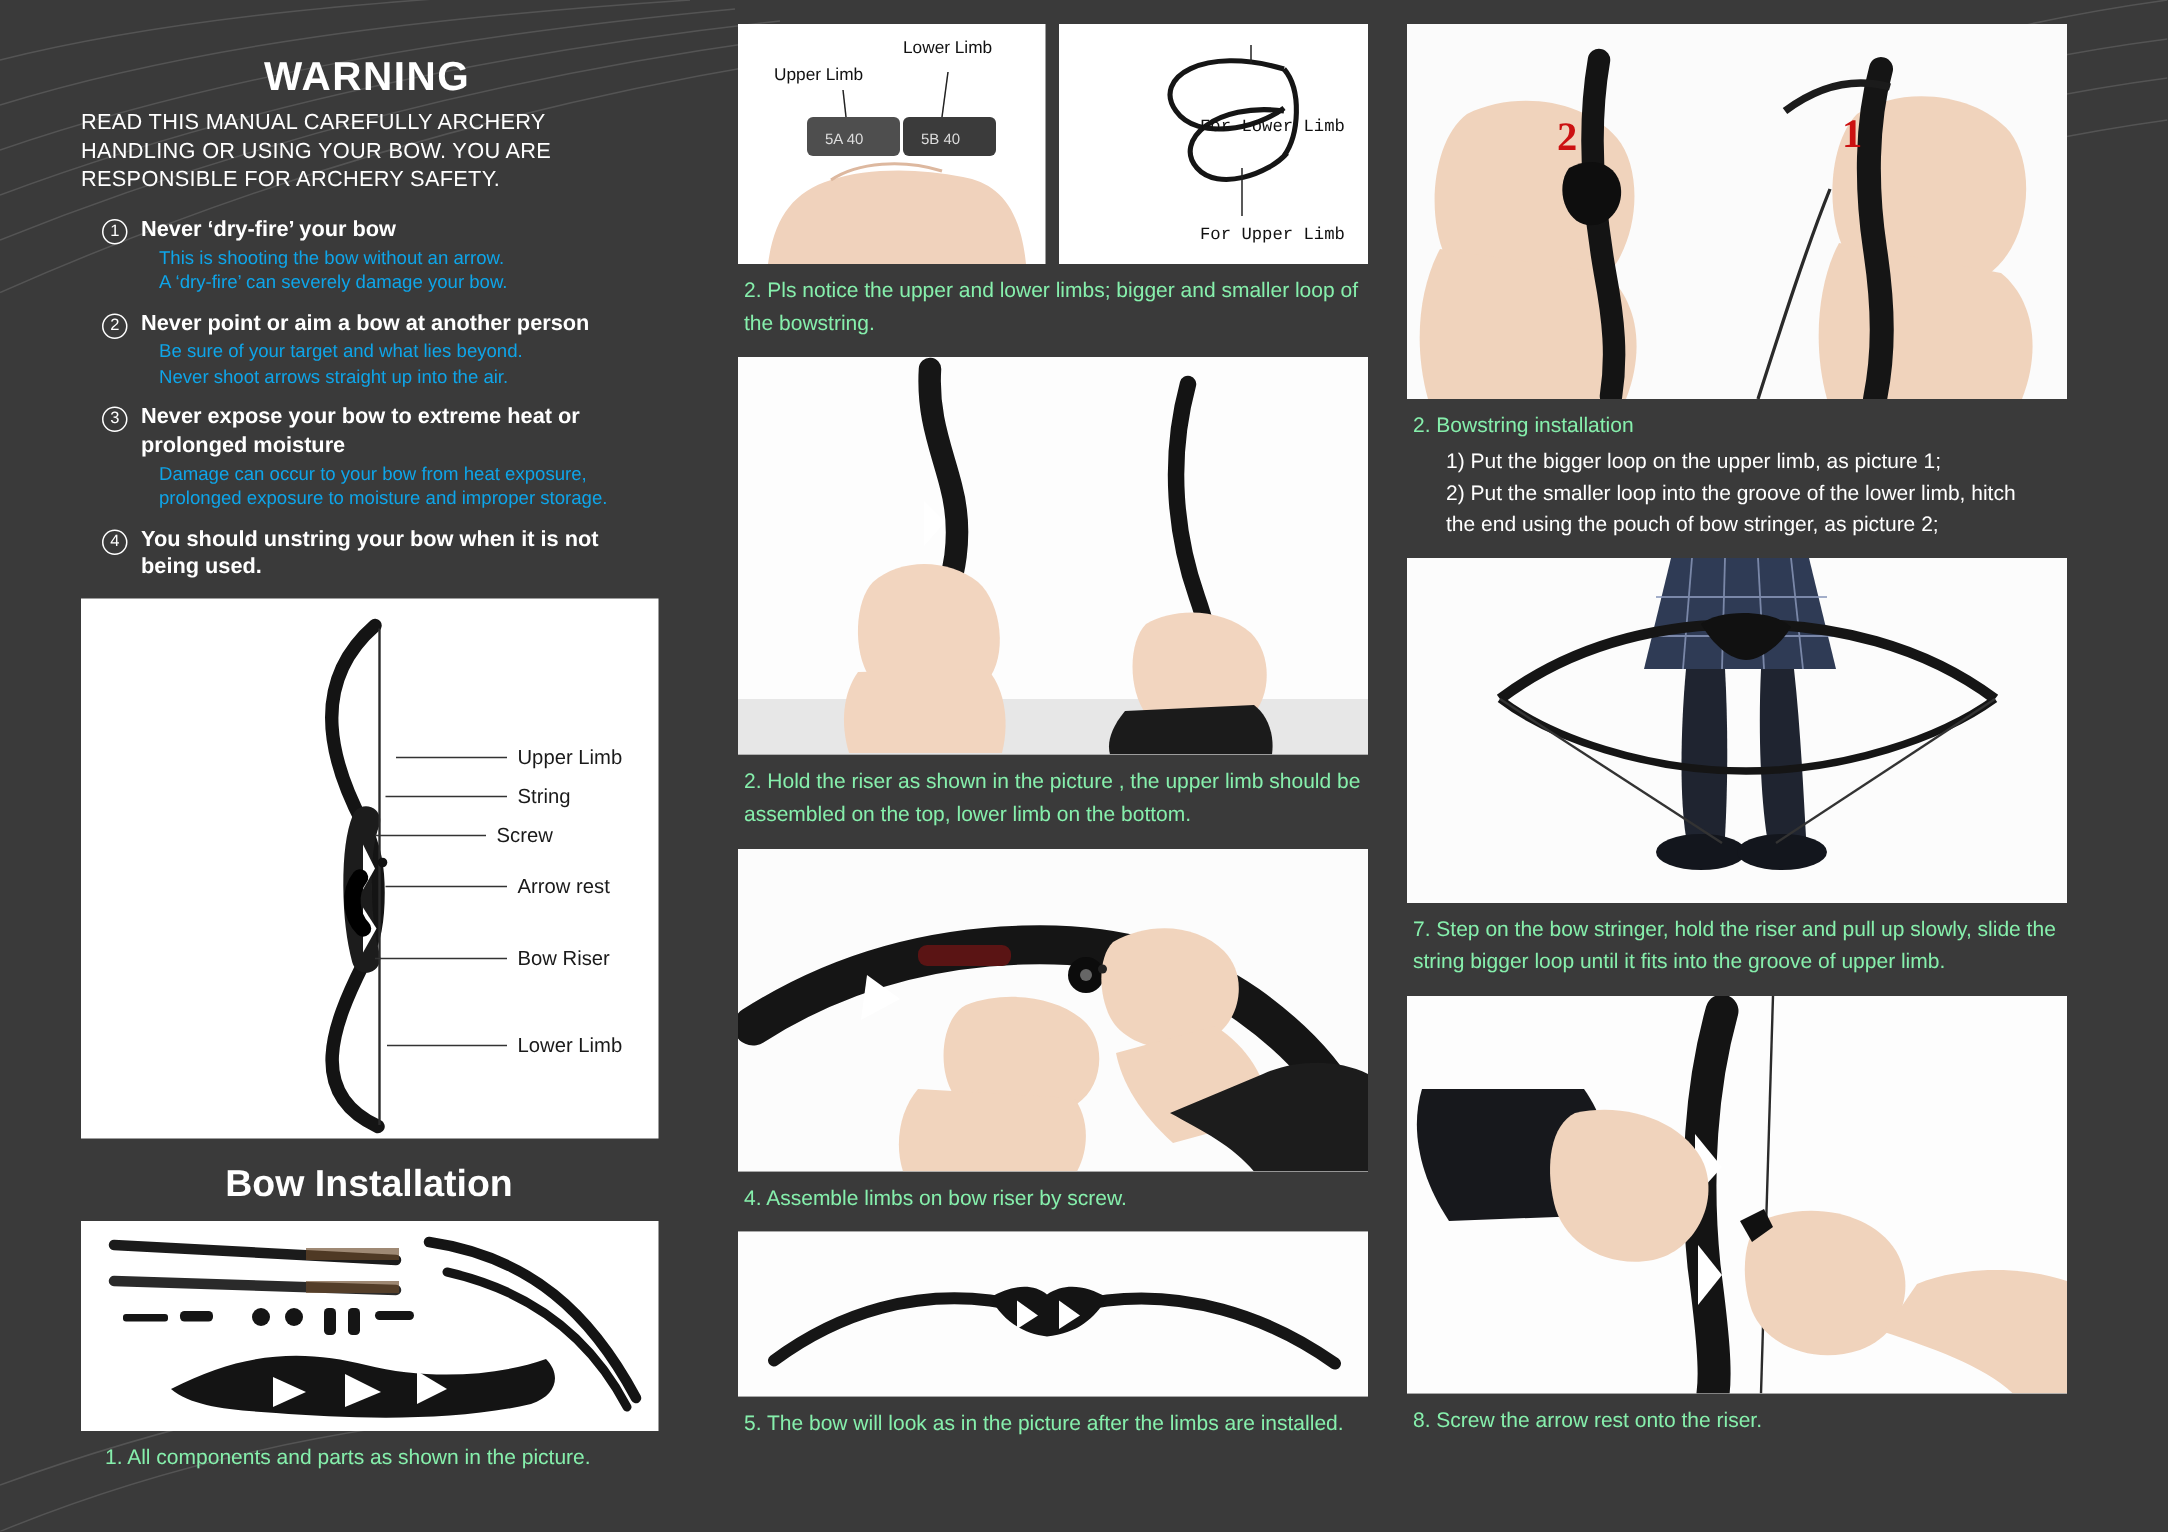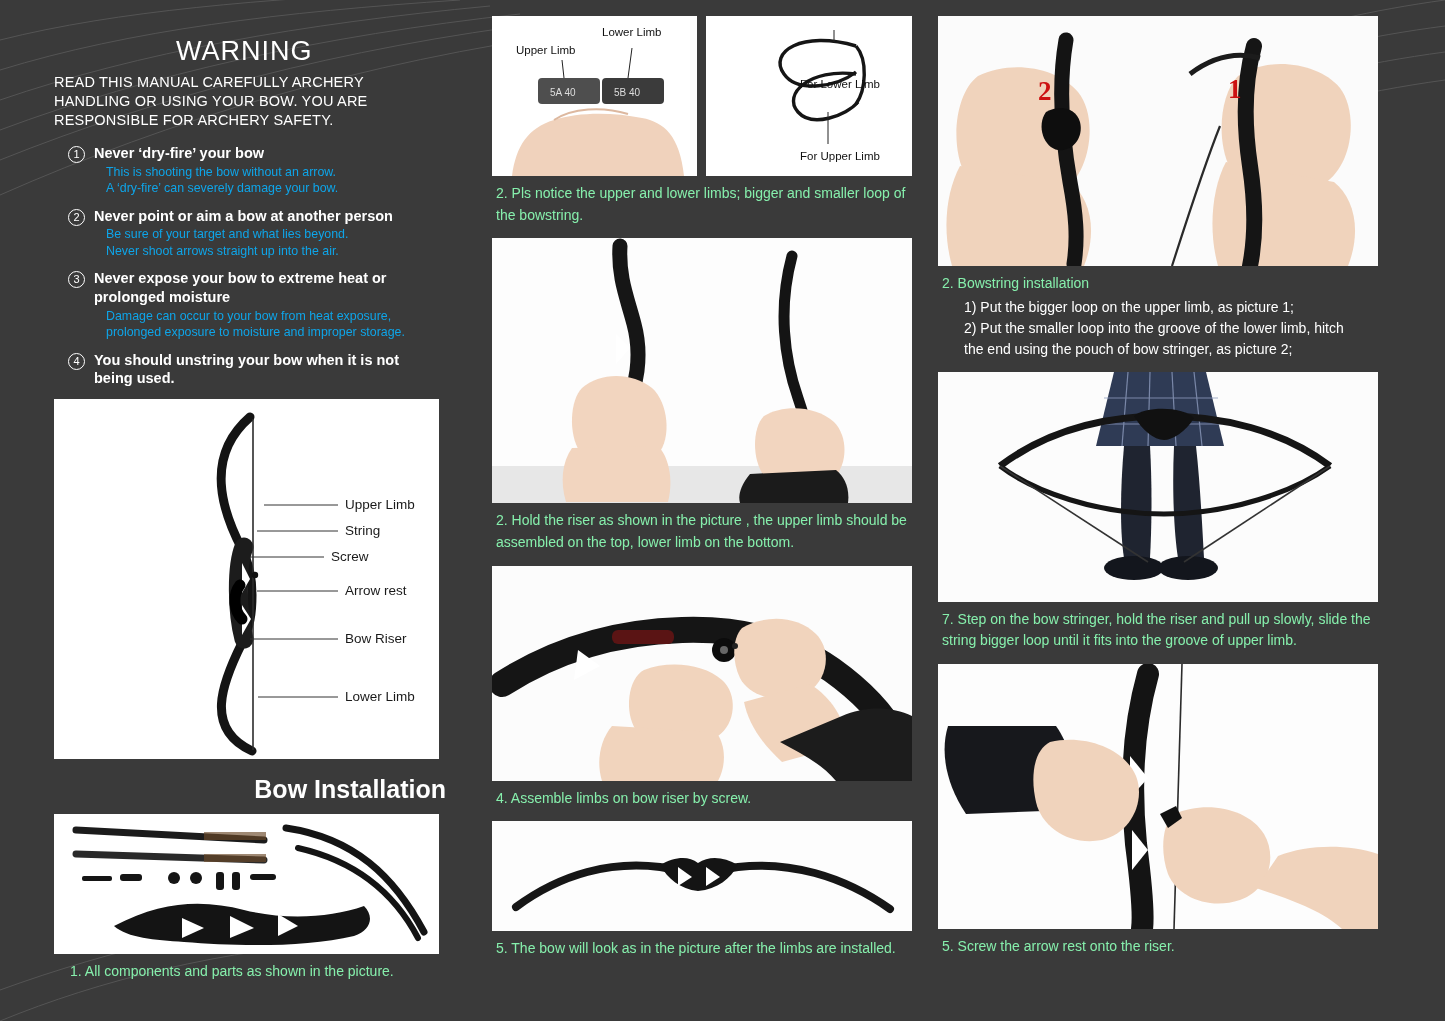--- a/index.html
+++ b/index.html
@@ -25,21 +25,21 @@
   .col { position: relative; }
   .col-left  { width: 420px; }
   .col-mid   { width: 420px; }
   .col-right { width: 440px; }
 
   
   .warning-title {
     font-size: 27px;
     letter-spacing: 1px;
     margin: 20px 0 6px 130px;
-    font-weight: 400;
+    font-weight: 700;
     font-family: "Liberation Sans", sans-serif;
   }
   .warning-sub {
     font-size: 14.5px;
     line-height: 1.32;
     letter-spacing: .2px;
     margin: 0 0 14px 8px;
     width: 390px;
   }
   .rule {
@@ -90,32 +90,32 @@
   .parts-panel { height: 360px; margin: 2px 0 0 8px; width: 385px; }
   .parts-labels { position: absolute; left: 255px; top: 0; width: 140px; }
   .parts-label {
     position: absolute;
     font-size: 13.5px;
     color: #1a1a1a;
     white-space: nowrap;
   }
 
   .bow-install-title {
-    text-align: right;
+    text-align: center;
     font-size: 25px;
     font-weight: bold;
     margin: 16px 0 10px 0;
     width: 400px;
   }
   .comp-panel { height: 140px; margin-left: 8px; width: 385px; }
 
   
   .mid-row { display: flex; gap: 9px; }
   .p-limbtags { width: 205px; height: 160px; }
-  .p-loops    { width: 206px; height: 160px; }
+  .p-loops    { width: 206px; height: 160px; font-family: Liberation Mono, monospace; }
   .p-hold     { width: 420px; height: 265px; }
   .p-assemble { width: 420px; height: 215px; }
   .p-look     { width: 420px; height: 110px; }
 
   
   .p-string  { width: 440px; height: 250px; }
   .p-step    { width: 440px; height: 230px; }
   .p-screw   { width: 440px; height: 265px; }
 
   .sub-list { margin: 0; padding: 0; list-style: none; }
@@ -432,15 +432,15 @@
 
         <path d="M10 62 L118 62 C134 84 140 118 134 146 L28 150 C8 120 2 88 10 62Z" fill="#17181c"></path>
         <path d="M112 78 C146 70 186 84 198 112 C208 138 192 170 164 176 C132 182 104 164 98 138 C92 112 96 86 112 78Z" fill="#f0d3bc"></path>
 
         <path d="M236 150 C268 136 310 144 326 170 C340 194 330 226 302 236 C272 246 240 234 230 210 C222 188 224 160 236 150Z" fill="#f0d3bc"></path>
         <path d="M318 224 C348 234 384 246 404 265 L440 265 L440 190 C410 180 370 180 340 192" fill="#f0d3bc"></path>
 
         <path d="M222 150 l16 -8 6 12 -14 10 z" fill="#111"></path>
       </svg>
     </div>
-    <div class="caption">5. Screw the arrow rest onto the riser.</div>
+    <div class="caption">8. Screw the arrow rest onto the riser.</div>
   </div>
 </div>
 
 </body></html>

